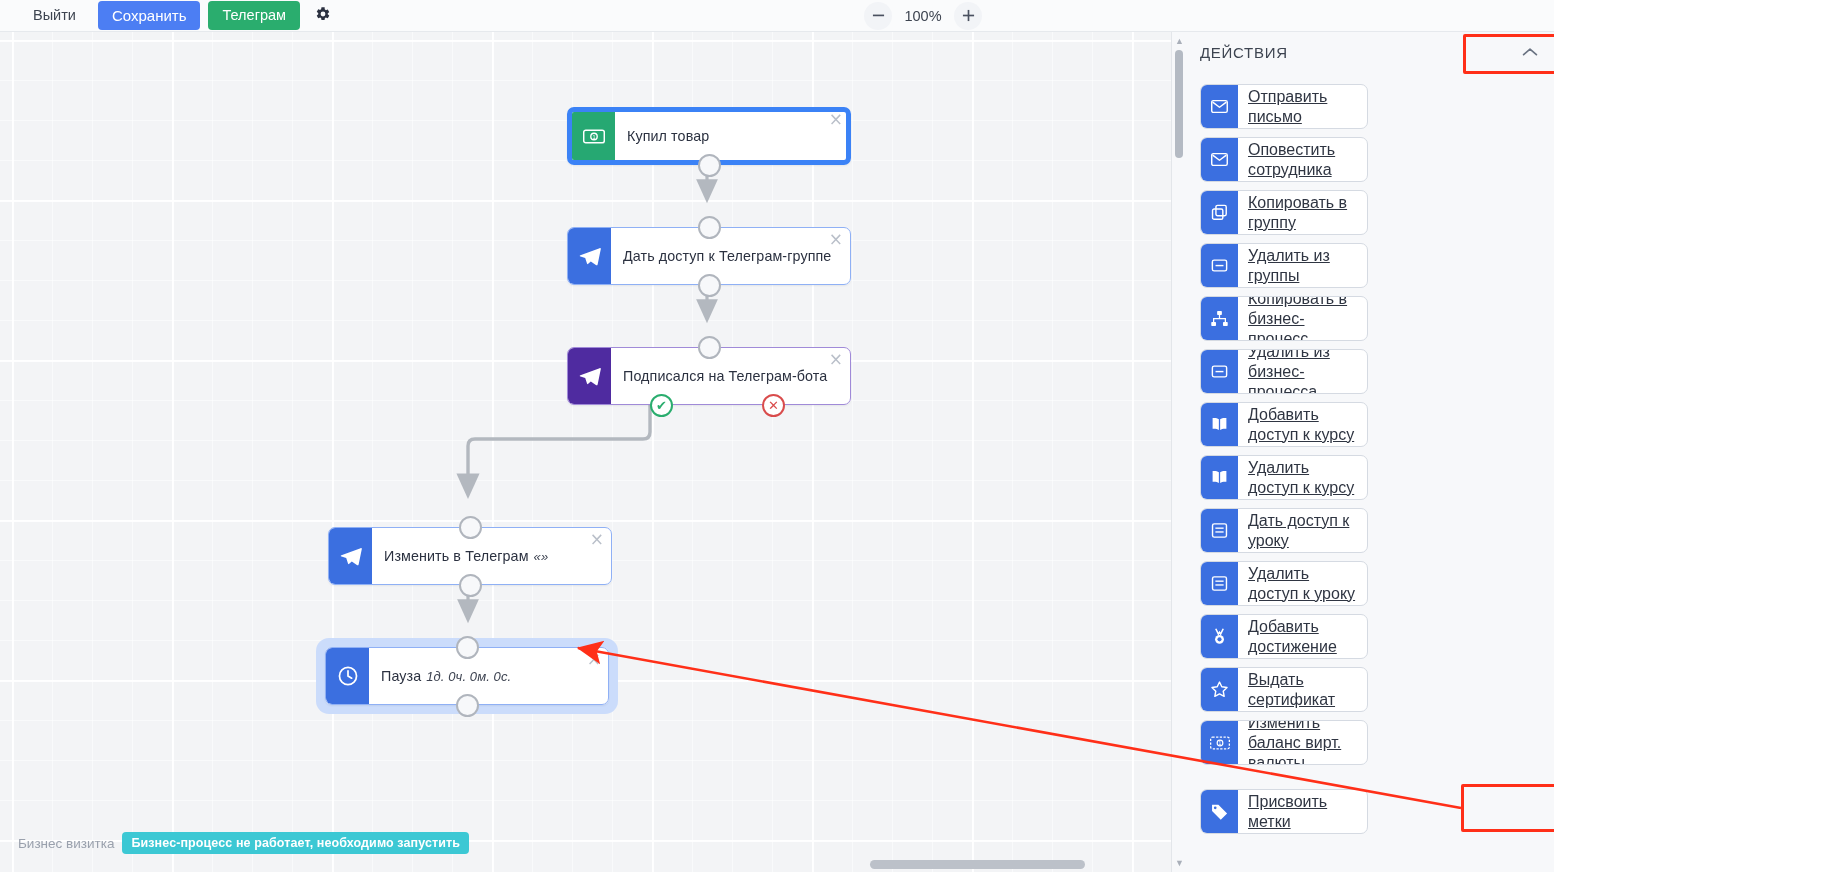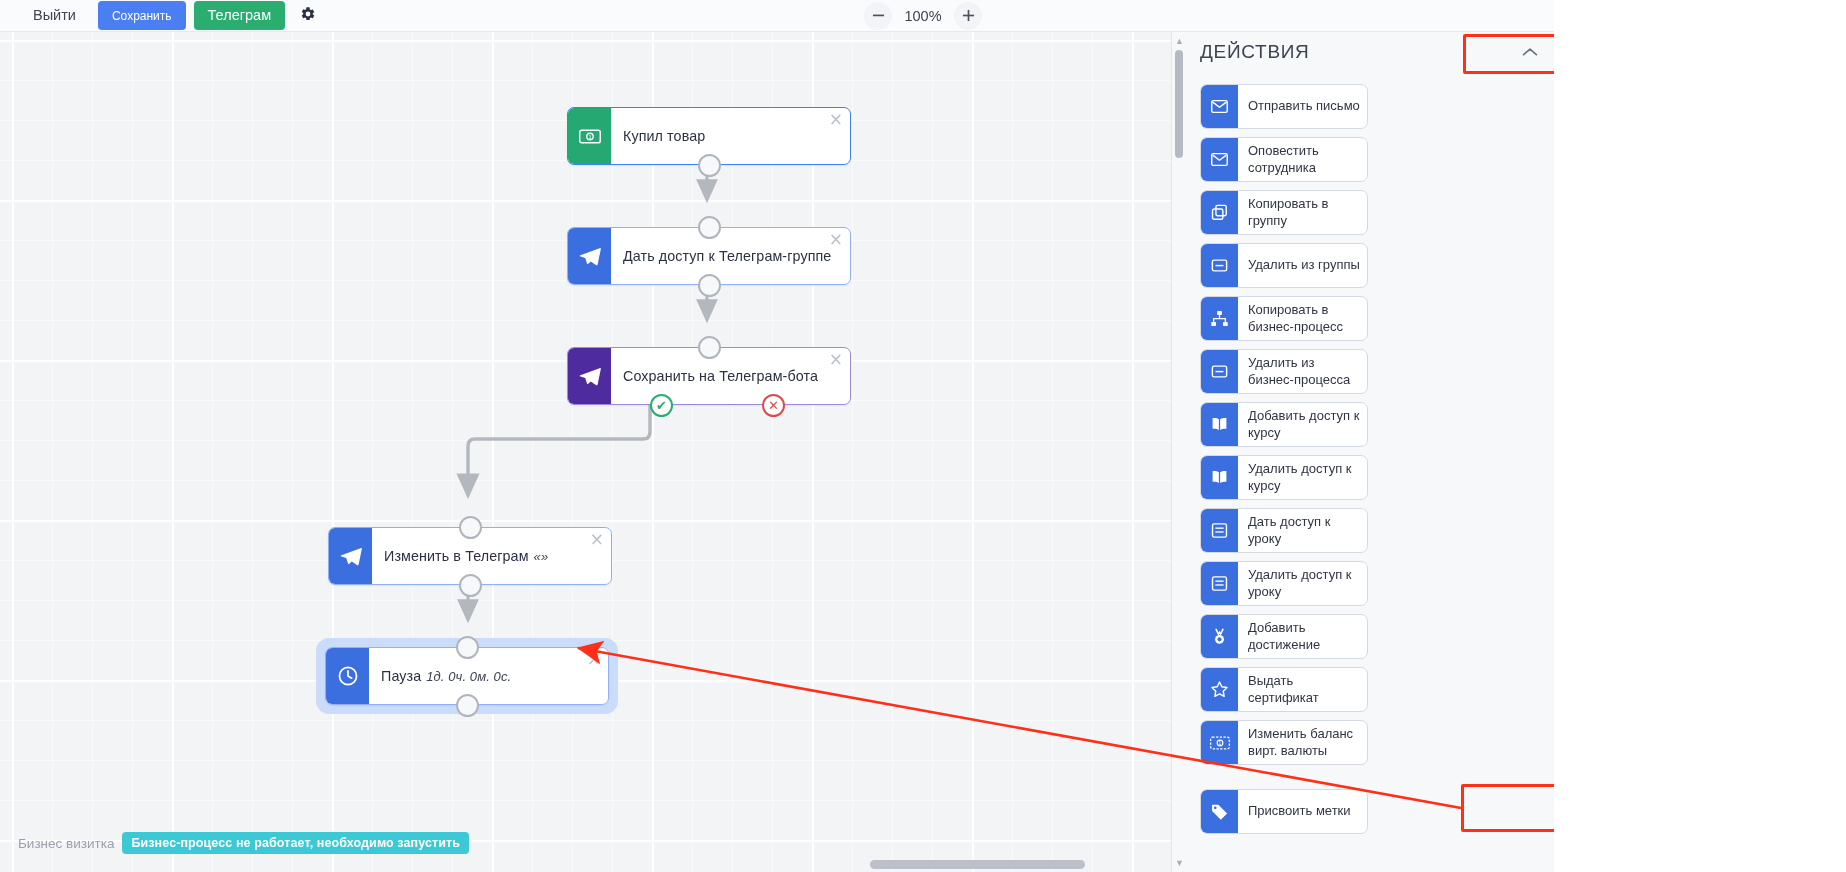--- a/index.html
+++ b/index.html
@@ -20,21 +20,21 @@
     display: flex; align-items: center;
   }
   .tb-left { display: flex; align-items: center; gap: 8px; padding-left: 19px; }
   .btn-plain {
     height: 28px; padding: 0 14px; border: none; border-radius: 4px;
     background: transparent; color: #3d4450; font-size: 14.5px; cursor: pointer;
     display: flex; align-items: center; line-height: 1;
   }
   .btn-blue {
     height: 29px; padding: 0 14px; border: none; border-radius: 4px;
-    background: #4c7ef3; color: #fff; font-size: 12px; cursor: pointer;
+    background: #4c7ef3; color: #fff; font-size: 15px; cursor: pointer;
     display: flex; align-items: center; line-height: 1;
   }
   .btn-green {
     height: 29px; padding: 0 14px; border: none; border-radius: 4px;
     background: #2aad6e; color: #fff; font-size: 14.5px; cursor: pointer;
     display: flex; align-items: center; line-height: 1;
   }
   .icon-btn {
     width: 30px; height: 28px; border: none; background: transparent; cursor: pointer;
     display: flex; align-items: center; justify-content: center; border-radius: 4px;
@@ -92,21 +92,21 @@
   .node-label {
     flex: 1; display: flex; align-items: center; padding-left: 12px;
     font-size: 14.3px; color: #2b3140; letter-spacing: 0.1px;
   }
   .node-sub { font-style: italic; font-size: 13px; color: #3c4250; margin-left: 5px; }
   .node-close {
     position: absolute; top: 4px; right: 8px; font-size: 17px; color: #b9bfc9;
     cursor: pointer; line-height: 1; font-family: "DejaVu Sans", sans-serif;
   }
 
-  .node.green  .node-body { border: 1px solid #3b82f6; }
+  .node.green  .node-body { border: 5px solid #3b82f6; }
   .node.green  .node-icon { background: #26a872; }
   .node.blue   .node-body { border: 1px solid #8fb0f5; }
   .node.blue   .node-icon { background: #3b6fe0; }
   .node.purple .node-body { border: 1px solid #a08ad8; }
   .node.purple .node-icon { background: #4f2ba0; }
 
   .node-wrap-selected {
     position: absolute; border-radius: 13px; background: #cbdcfb; padding: 9px;
   }
   .node-wrap-selected .node { position: relative; top: 0; left: 0; }
@@ -159,41 +159,41 @@
   .panel-scroll-thumb {
     position: absolute; top: 18px; left: 3px; width: 8px; height: 108px;
     background: #b4bac3; border-radius: 5px; cursor: pointer;
   }
   .panel-header {
     position: absolute; top: 0; left: 14px; right: 0; height: 40px;
     display: flex; align-items: center; justify-content: space-between;
     padding: 0 16px 0 14px;
   }
   .panel-title {
-    font-size: 19px; color: #3d4450; letter-spacing: 0.7px;
+    font-size: 15px; color: #3d4450; letter-spacing: 0.7px;
   }
   .chev { color: #6a7382; font-size: 13px; cursor: pointer; }
 
   .panel-list {
     position: absolute; top: 44px; left: 14px; right: 0; bottom: 0;
     padding: 8px 14px 0 14px; overflow: hidden;
   }
   .act-grid { display: flex; flex-wrap: wrap; gap: 8px 10px; }
   .act {
     width: 168px; height: 45px; border-radius: 7px; background: #fff;
     border: 1px solid #d5dae2; display: flex; align-items: stretch;
     overflow: hidden; cursor: pointer;
   }
   .act-icon {
     width: 37px; flex: 0 0 37px; background: #3b6fe0;
     display: flex; align-items: center; justify-content: center; color: #fff;
   }
   .act-text {
     flex: 1; display: flex; align-items: center; padding: 0 6px 0 10px;
-    font-size: 13px; color: #2f3542; line-height: 1.25;
+    font-size: 16px; color: #2f3542; line-height: 1.25; text-decoration: underline;
   }
   .act-gap { width: 100%; height: 8px; }
 
   
   .ann {
     position: absolute; border: 3px solid #ff2f18; border-radius: 2px;
     pointer-events: none; z-index: 60;
   }
   .ann-svg { position: absolute; inset: 0; width: 1846px; height: 872px; pointer-events: none; z-index: 59; }
 </style>
@@ -308,21 +308,21 @@
       <div class="handle" style="left:50%; margin-left:-11.5px; bottom:-11.5px;"></div>
     </div>
 
     <div class="node purple" style="left:567px; top:315px; width:284px;">
       <div class="node-body">
         <div class="node-icon">
           <svg width="22" height="19" viewBox="0 0 24 21" aria-hidden="true">
               <path d="M22.6 1.3 1.4 9.2c-1 .4-1 1.1.1 1.4l5.2 1.6 2 6.1c.3.8.7.9 1.3.3l2.9-2.7 5.6 4.1c1 .6 1.7.3 2-1L23.9 2.5c.3-1.3-.5-1.8-1.3-1.2z" fill="#fff"></path>
             </svg>
         </div>
-        <div class="node-label">Сохранить на Телеграм-бота</div>
+        <div class="node-label">Подписался на Телеграм-бота</div>
       </div>
       <span class="node-close">×</span>
       <div class="handle" style="left:50%; margin-left:-11.5px; top:-11.5px;"></div>
       <div class="handle ok" style="left:83px; bottom:-11.5px;">
         <span class="handle-glyph">✔</span>
       </div>
       <div class="handle fail" style="left:195px; bottom:-11.5px;">
         <span class="handle-glyph">✕</span>
       </div>
     </div>

